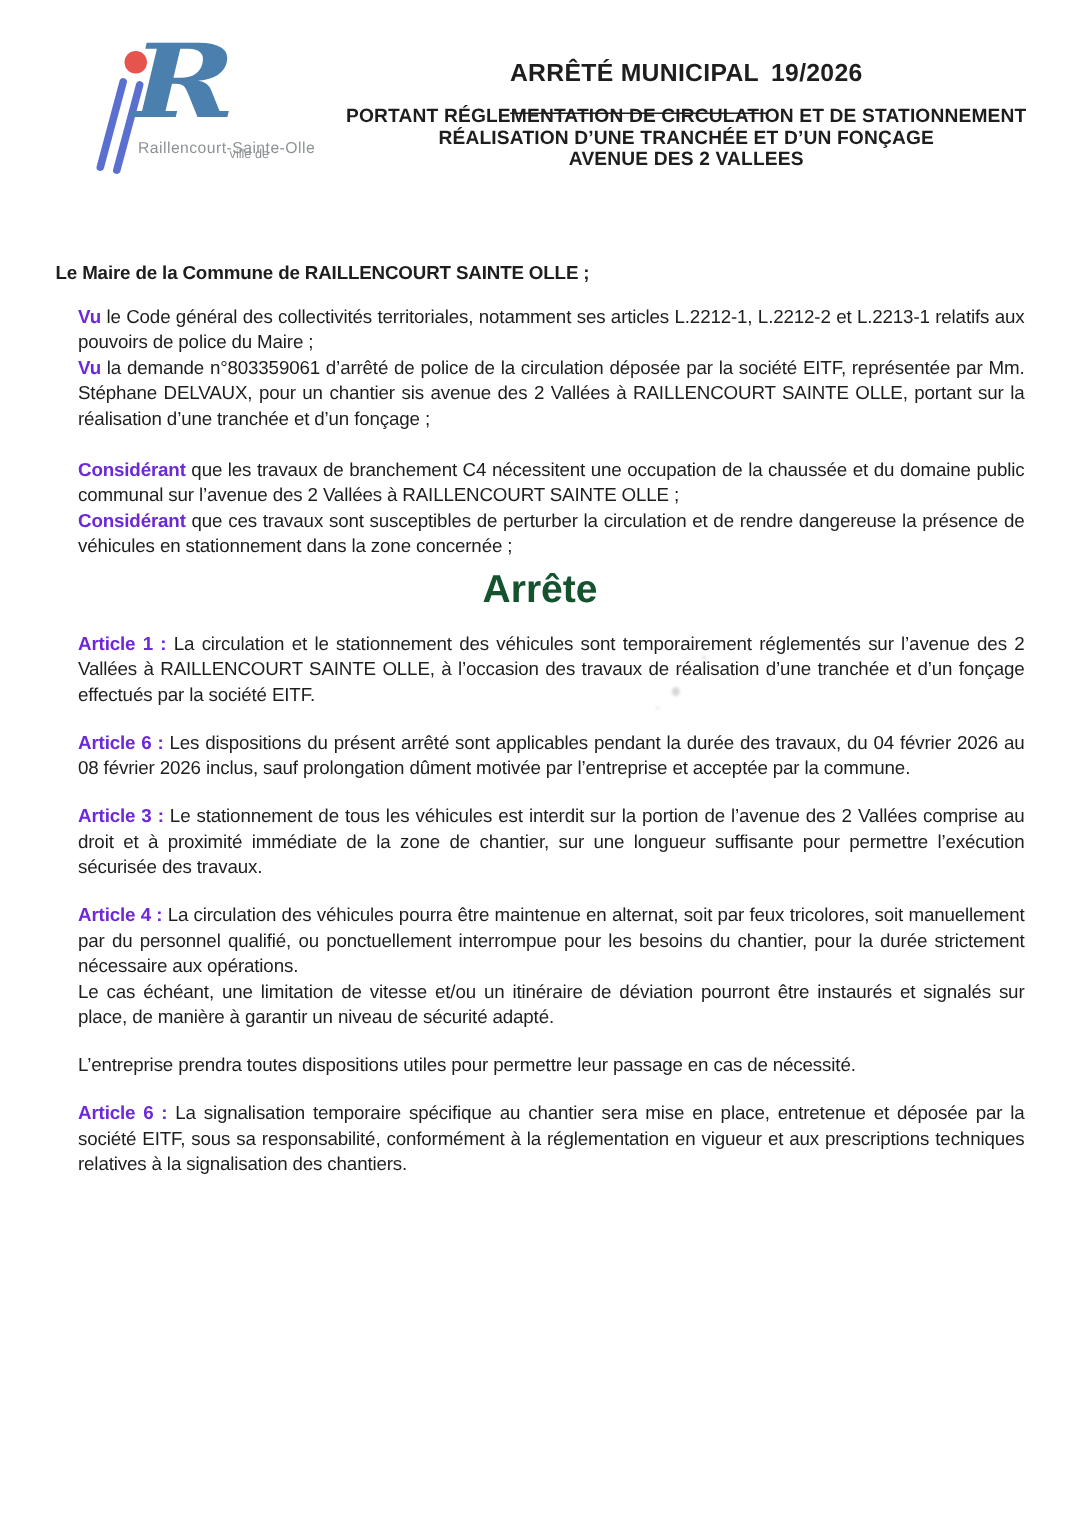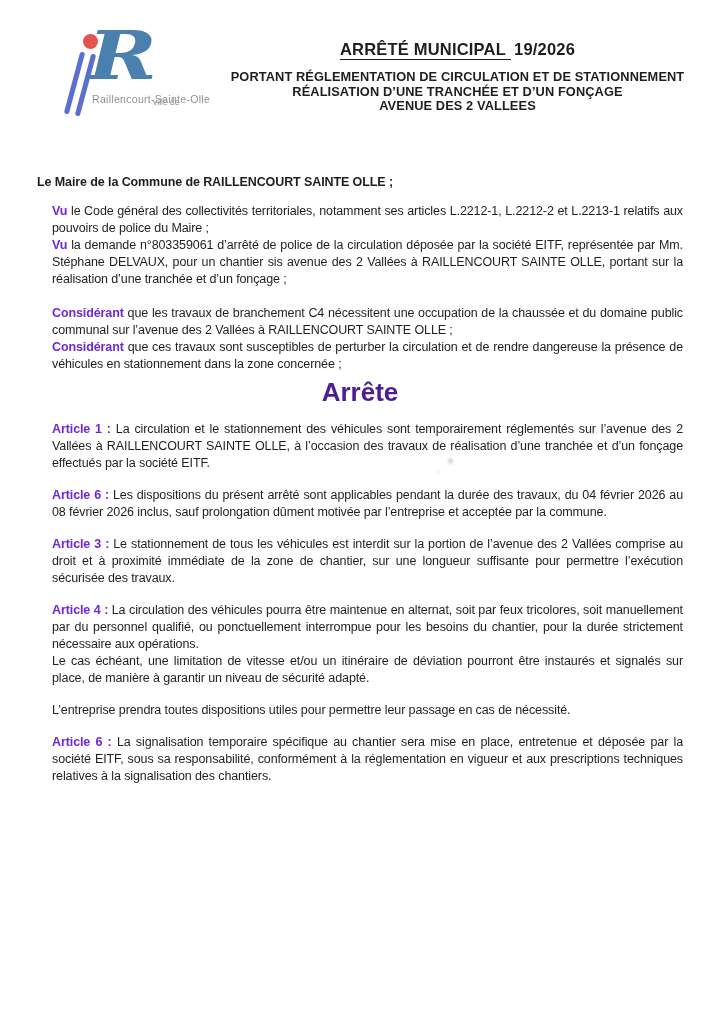--- a/index.html
+++ b/index.html
@@ -84,21 +84,21 @@
   }
   .main-title {
     font-size: 16.5px;
     font-weight: bold;
     letter-spacing: 0.2px;
     margin-bottom: 11px;
     white-space: nowrap;
   }
   .main-title .underlined {
     border-bottom: 1.8px solid #1e1e1e;
-    padding-bottom: 1px;
+    padding-bottom: 17px;
     padding-right: 5px;
     margin-right: 3px;
   }
   .subtitle {
     font-size: 12.8px;
     font-weight: bold;
     line-height: 14.5px;
     letter-spacing: 0.1px;
   }
 
@@ -121,21 +121,21 @@
   .group p, .article p { margin-left: 15px; }
   .group-vu { margin-bottom: 17px; }
   .group-considerant { margin-bottom: 0; }
   strong.lead { font-weight: bold; color: #6d28d9; }
   .decree {
     font-size: 26px;
     font-weight: bold;
     text-align: center;
     margin: 11px 0 20px 0;
     letter-spacing: 0;
-    color: #4c1d95;
+    color: #14532d;
   }
   .article { margin-bottom: 15px; }
   .article:last-child { margin-bottom: 0; }
 
   
   .artifact {
     position: absolute;
     border-radius: 50%;
     background: #8a8a8a;
     filter: blur(1px);

